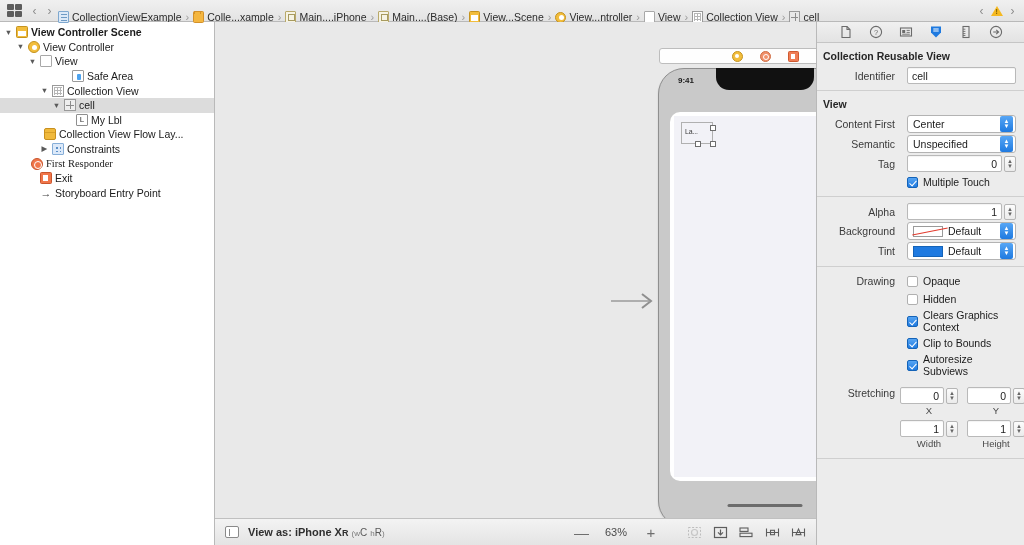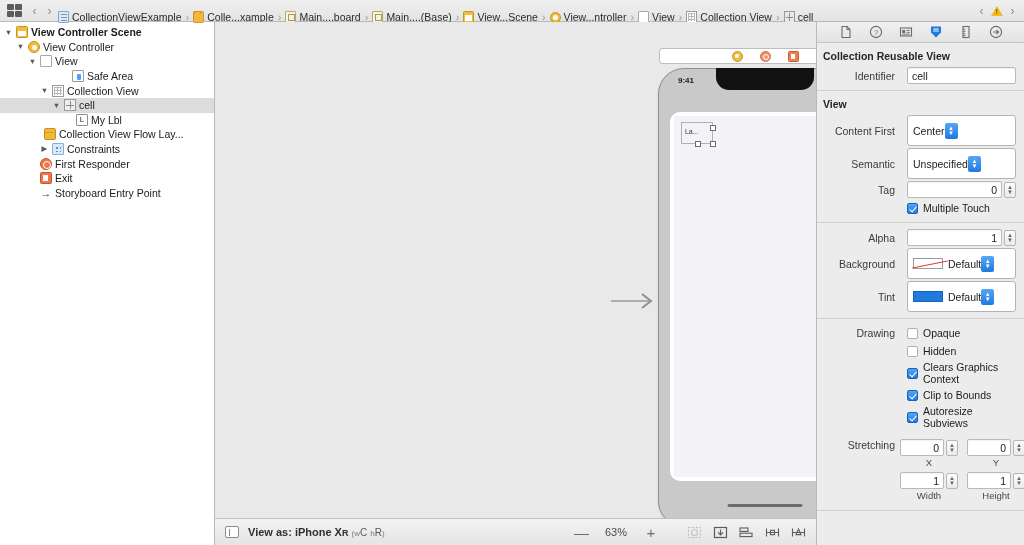--- a/index.html
+++ b/index.html
@@ -200,23 +200,23 @@
   .flabel { width:78px; min-width:78px; text-align:right; font-size:10.5px; color:#3a3a3a; }
   .flabel.plus { position:relative; }
   .ctrl { flex:1; display:flex; align-items:center; }
   .tfield {
     flex:1; height:17px; background:#fff; border:1px solid #b9b9b9; border-radius:2px;
     display:flex; align-items:center; padding:0 4px; font-size:10.5px; color:#1b1b1b;
     box-shadow: inset 0 1px 1px rgba(0,0,0,0.05);
   }
   .tfield.right { justify-content:flex-end; }
   .popup {
-    flex:1; height:31px; background:#fff; border:1px solid #b3b3b3; border-radius:3px;
+    flex:1; height:18px; background:#fff; border:1px solid #b3b3b3; border-radius:3px;
     display:flex; align-items:center; padding:0 2px 0 5px; font-size:10.5px; color:#1b1b1b;
-    position:relative; 
+    position:relative; justify-content:space-between;
   }
   .stepper-blue {
     width:13px; height:16px; background:linear-gradient(#57a6f5,#1f7ae0);
     border-radius:2px; display:flex; flex-direction:column; align-items:center;
     justify-content:center; color:#fff; font-size:6px; line-height:5px; flex:none;
   }
   .stepper-gray {
     width:12px; height:16px; background:linear-gradient(#fcfcfc,#ebebeb);
     border:1px solid #b5b5b5; border-radius:2px; display:flex; flex-direction:column;
     align-items:center; justify-content:center; color:#666; font-size:6px; line-height:5px;
@@ -254,21 +254,21 @@
           <span class="crumb-label">CollectionViewExample</span>
         </span>
         <span class="crumb-sep">›</span>
         <span class="crumb">
           <span class="ci ci-folder"></span>
           <span class="crumb-label">Colle...xample</span>
         </span>
         <span class="crumb-sep">›</span>
         <span class="crumb">
           <span class="ci ci-sb"></span>
-          <span class="crumb-label">Main....board</span>
+          <span class="crumb-label">Main....iPhone</span>
         </span>
         <span class="crumb-sep">›</span>
         <span class="crumb">
           <span class="ci ci-sb"></span>
           <span class="crumb-label">Main....(Base)</span>
         </span>
         <span class="crumb-sep">›</span>
         <span class="crumb">
           <span class="ci ci-scene"></span>
           <span class="crumb-label">View...Scene</span>
@@ -341,21 +341,21 @@
           <div class="row" style="padding-left: 32px;">
             <span class="tw empty">·</span>
             <span class="ri ri-flow"></span>
             <span class="rlabel">Collection View Flow Lay...</span>
           </div>
           <div class="row" style="padding-left: 40px;">
             <span class="tw">▶</span>
             <span class="ri ri-constraints"></span>
             <span class="rlabel">Constraints</span>
           </div>
-          <div class="row" style="padding-left: 28px;">
+          <div class="row" style="padding-left: 19px; font-family: Liberation Serif, serif;">
             <span class="tw empty">·</span>
             <span class="ri ri-fr"></span>
             <span class="rlabel">First Responder</span>
           </div>
           <div class="row" style="padding-left: 28px;">
             <span class="tw empty">·</span>
             <span class="ri ri-exit"></span>
             <span class="rlabel">Exit</span>
           </div>
           <div class="row" style="padding-left: 28px;">

